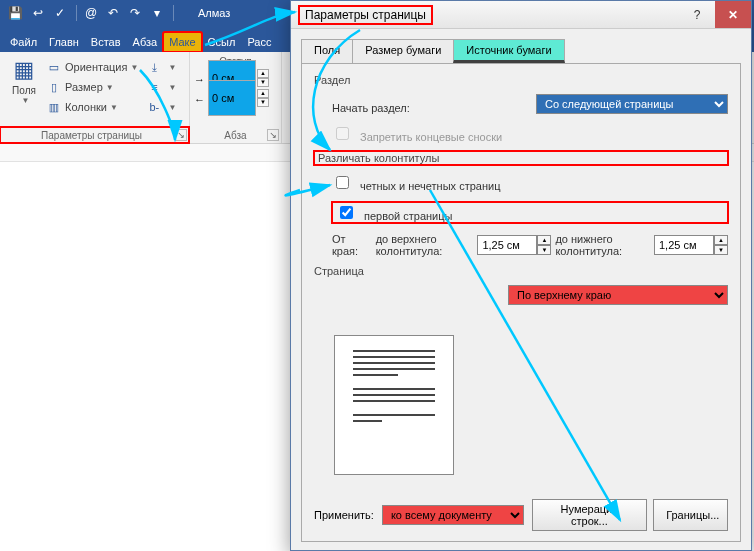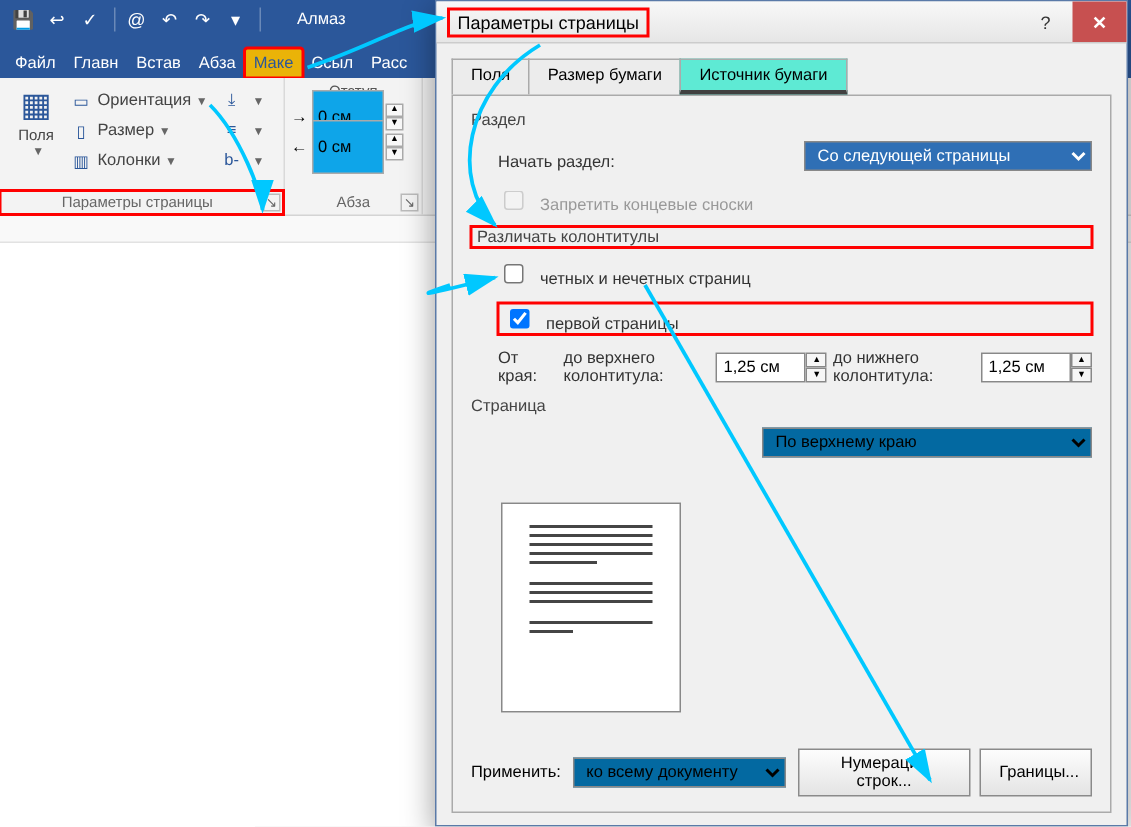--- a/index.html
+++ b/index.html
@@ -185,21 +185,21 @@
     display: flex;
     flex-direction: column;
     gap: 6px;
   }
   .section-label { font-size:11px; color:#444; }
   .row { display:flex; align-items:flex-end; gap:8px; margin:2px 0 2px 18px; font-size:11px; }
   .row label { color:#333; }
   select.combo, input.txt {
     font-size: 11px;
     border: 1px solid #888;
-    background: #0369a1;
+    background: #ef4444;
     height: 20px;
     padding: 0 4px;
   }
   .combo-hl {
     background: #2f6fb5 !important;
     color: #fff !important;
   }
   .chk { width:13px; height:13px; }
   .spin {
     display:flex; align-items:center;

